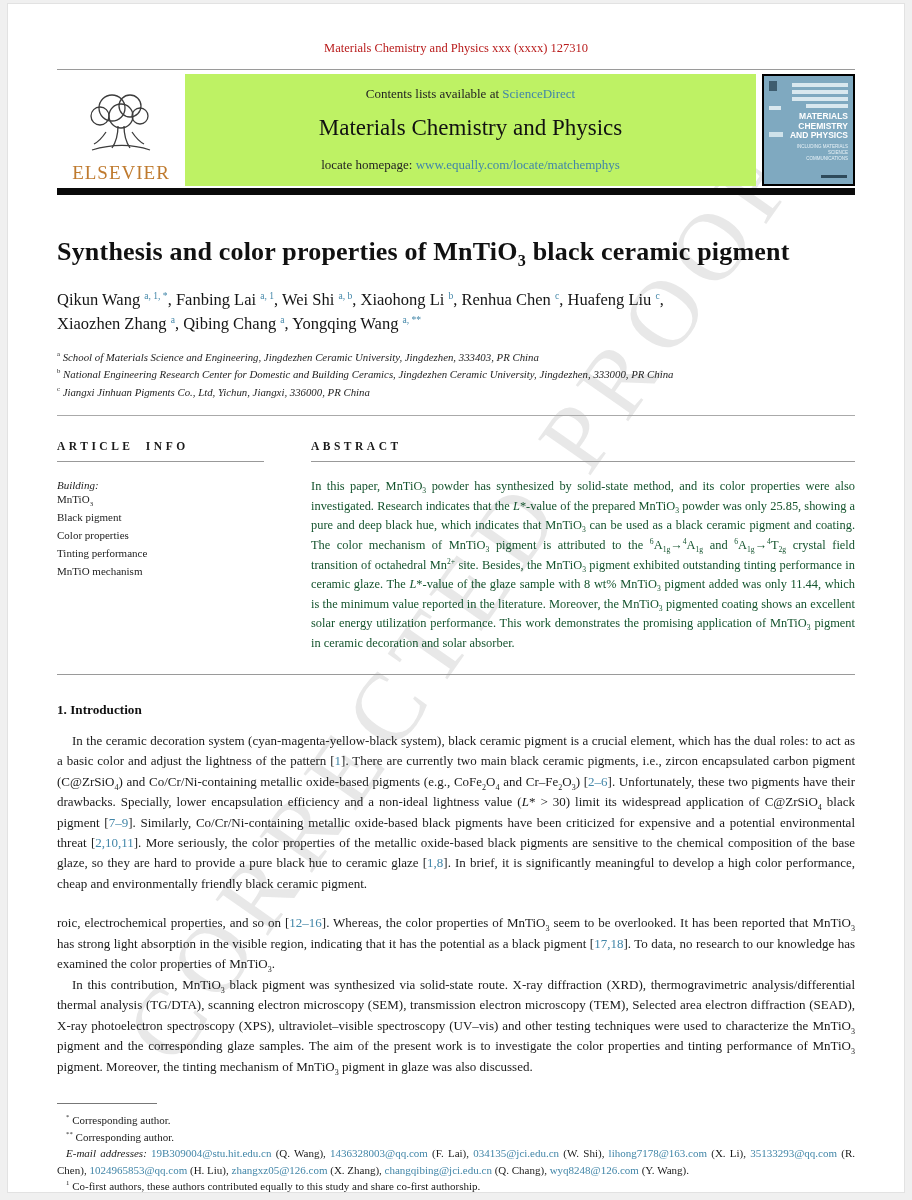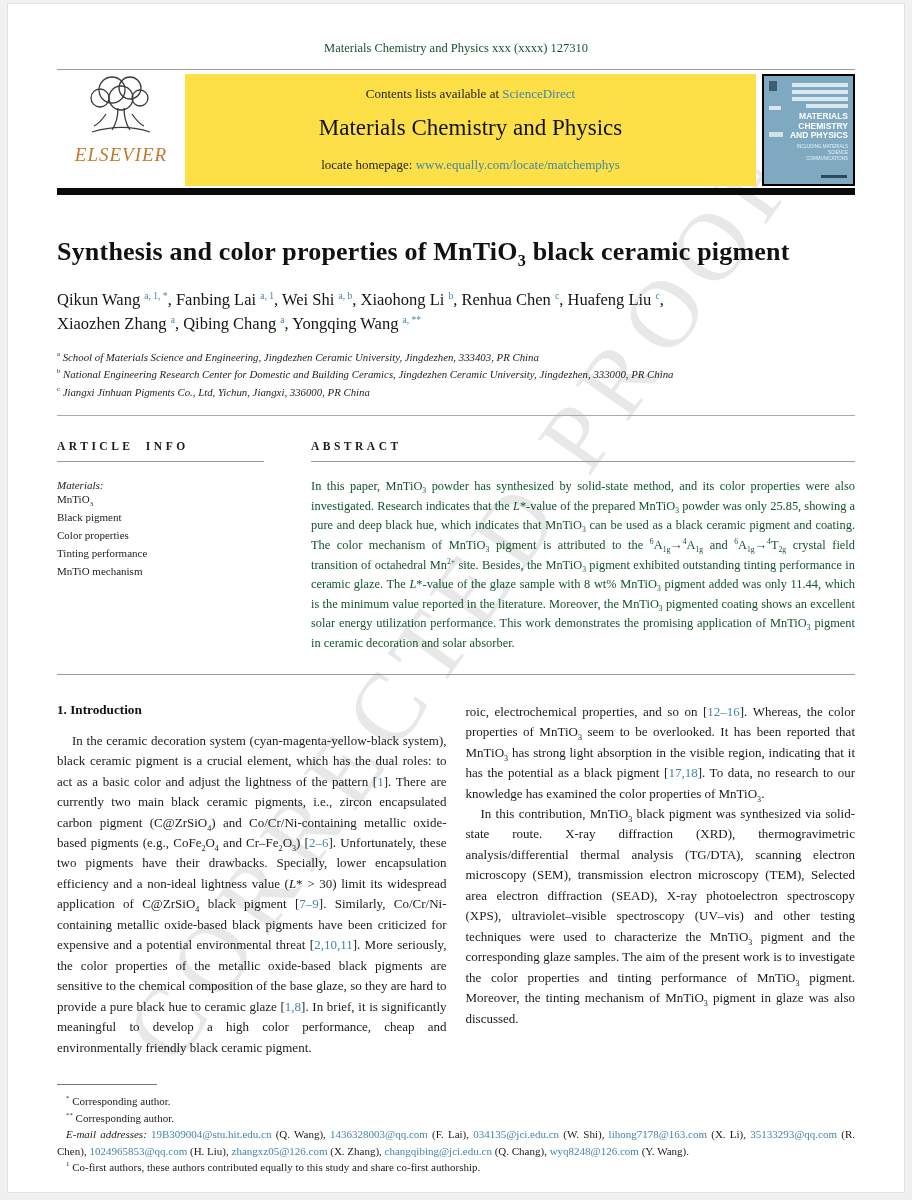--- a/index.html
+++ b/index.html
@@ -8,30 +8,30 @@
           border:1px solid #e2e2e2; overflow:hidden; }
   .watermark { position:absolute; top:548px; left:-90px; width:1080px; text-align:center;
                transform:rotate(-55deg); font-size:97px; letter-spacing:12px; color:#dadada;
                opacity:.62; white-space:nowrap; z-index:0; font-family:"Liberation Serif", serif; }
   .content { position:relative; z-index:1; padding:0 49px; }
   .lnk { color:#4286a8; }
   sup { font-size:.62em; vertical-align:super; line-height:0; }
   sub { font-size:.62em; vertical-align:sub; line-height:0; }
 
   
-  .running-head { padding-top:37px; text-align:center; font-size:12.5px; color:#14532d; }
+  .running-head { padding-top:37px; text-align:center; font-size:12.5px; color:#b91c1c; }
   .rule-top { margin-top:13px; border-top:1.5px solid #9a9a9a; }
 
   
   .header-row { display:flex; margin-top:4px; height:112px; }
   .logo-col { width:128px; background:#fff; display:flex; flex-direction:column; align-items:center;
-              padding-bottom:2px;font-style:italic; }
+              justify-content:flex-end; padding-bottom:2px; }
   .logo-col svg { display:block; }
   .elsevier-word { font-size:19px; letter-spacing:1px; color:#bf7a2e; font-family:"Liberation Serif",serif; }
-  .band-mid { flex:1; background:#fde047; text-align:center; padding-top:12px; }
+  .band-mid { flex:1; background:#bef264; text-align:center; padding-top:12px; }
   .band-contents { font-size:13px; color:#222; }
   .band-journal { font-size:23px; color:#111; margin-top:13px; font-weight:400; }
   .band-homepage { font-size:13px; color:#222; margin-top:16px; }
   .cover { width:93px; height:112px; margin-left:6px; background:#7fa9c0; border:2px solid #000;
            position:relative; overflow:hidden; }
   .cover .mark { position:absolute; left:5px; top:5px; width:8px; height:10px; background:#2e4a5a; opacity:.8; }
   .cover .bar { position:absolute; right:5px; height:4px; background:#d9e8ef; }
   .cover .b1 { top:7px;  width:56px; }
   .cover .b2 { top:14px; width:56px; }
   .cover .b3 { top:21px; width:56px; }
@@ -61,21 +61,21 @@
   .info-col { width:207px; flex:none; }
   .abs-col { flex:1; margin-left:47px; }
   .blk-head { font-size:11.5px; font-weight:bold; letter-spacing:3.5px; word-spacing:6px; color:#1a1a1a; }
   .blk-rule { border-top:1px solid #999; margin-top:9px; }
   .kw-label { margin-top:17px; font-size:11px; font-style:italic; color:#222; }
   .kw-item { font-size:11px; color:#222; line-height:1.62; }
   .abs-text { margin-top:15px; font-size:12.4px; line-height:1.58; text-align:justify; color:#14532d; }
   .rule-abs { margin-top:20px; border-top:1px solid #9a9a9a; }
 
   
-  .columns { display:flex; margin-top:27px; gap:19px; }
+  .columns { display:flex; margin-top:27px; gap:19px;flex-direction:column; }
   .col { flex:1; min-width:0; }
   .sec-head { font-size:13.2px; font-weight:bold; color:#111; margin-bottom:13px; }
   .body-p { font-size:13px; line-height:1.575; text-align:justify; color:#1a1a1a; text-indent:15px; }
   .body-p.noindent { text-indent:0; }
 
   
   .fn-rule { width:100px; border-top:1px solid #777; margin-top:26px; }
   .footnotes { margin-top:8px; }
   .fn { font-size:11px; line-height:1.5; color:#1a1a1a; text-align:justify; text-indent:9px; }
   .doi-block { margin-top:14px; }
@@ -139,21 +139,21 @@
       <div><sup>a</sup> School of Materials Science and Engineering, Jingdezhen Ceramic University, Jingdezhen, 333403, PR China</div>
       <div><sup>b</sup> National Engineering Research Center for Domestic and Building Ceramics, Jingdezhen Ceramic University, Jingdezhen, 333000, PR China</div>
       <div><sup>c</sup> Jiangxi Jinhuan Pigments Co., Ltd, Yichun, Jiangxi, 336000, PR China</div>
     </div>
     <div class="rule rule-affil"></div>
 
     <div class="info-row">
       <div class="info-col">
         <div class="blk-head">ARTICLE INFO</div>
         <div class="blk-rule"></div>
-        <div class="kw-label">Materials:</div>
+        <div class="kw-label">Building:</div>
         <div class="kw-item">MnTiO<sub>3</sub></div>
         <div class="kw-item">Black pigment</div>
         <div class="kw-item">Color properties</div>
         <div class="kw-item">Tinting performance</div>
         <div class="kw-item">MnTiO mechanism</div>
       </div>
       <div class="abs-col">
         <div class="blk-head">ABSTRACT</div>
         <div class="blk-rule"></div>
         <div class="abs-text">In this paper, MnTiO<sub>3</sub> powder has synthesized by solid-state method, and its color properties were also investigated. Research indicates that the <i>L</i>*-value of the prepared MnTiO<sub>3</sub> powder was only 25.85, showing a pure and deep black hue, which indicates that MnTiO<sub>3</sub> can be used as a black ceramic pigment and coating. The color mechanism of MnTiO<sub>3</sub> pigment is attributed to the <sup>6</sup>A<sub>1g</sub>→<sup>4</sup>A<sub>1g</sub> and <sup>6</sup>A<sub>1g</sub>→<sup>4</sup>T<sub>2g</sub> crystal field transition of octahedral Mn<sup>2+</sup> site. Besides, the MnTiO<sub>3</sub> pigment exhibited outstanding tinting performance in ceramic glaze. The <i>L</i>*-value of the glaze sample with 8 wt% MnTiO<sub>3</sub> pigment added was only 11.44, which is the minimum value reported in the literature. Moreover, the MnTiO<sub>3</sub> pigmented coating shows an excellent solar energy utilization performance. This work demonstrates the promising application of MnTiO<sub>3</sub> pigment in ceramic decoration and solar absorber.</div>

